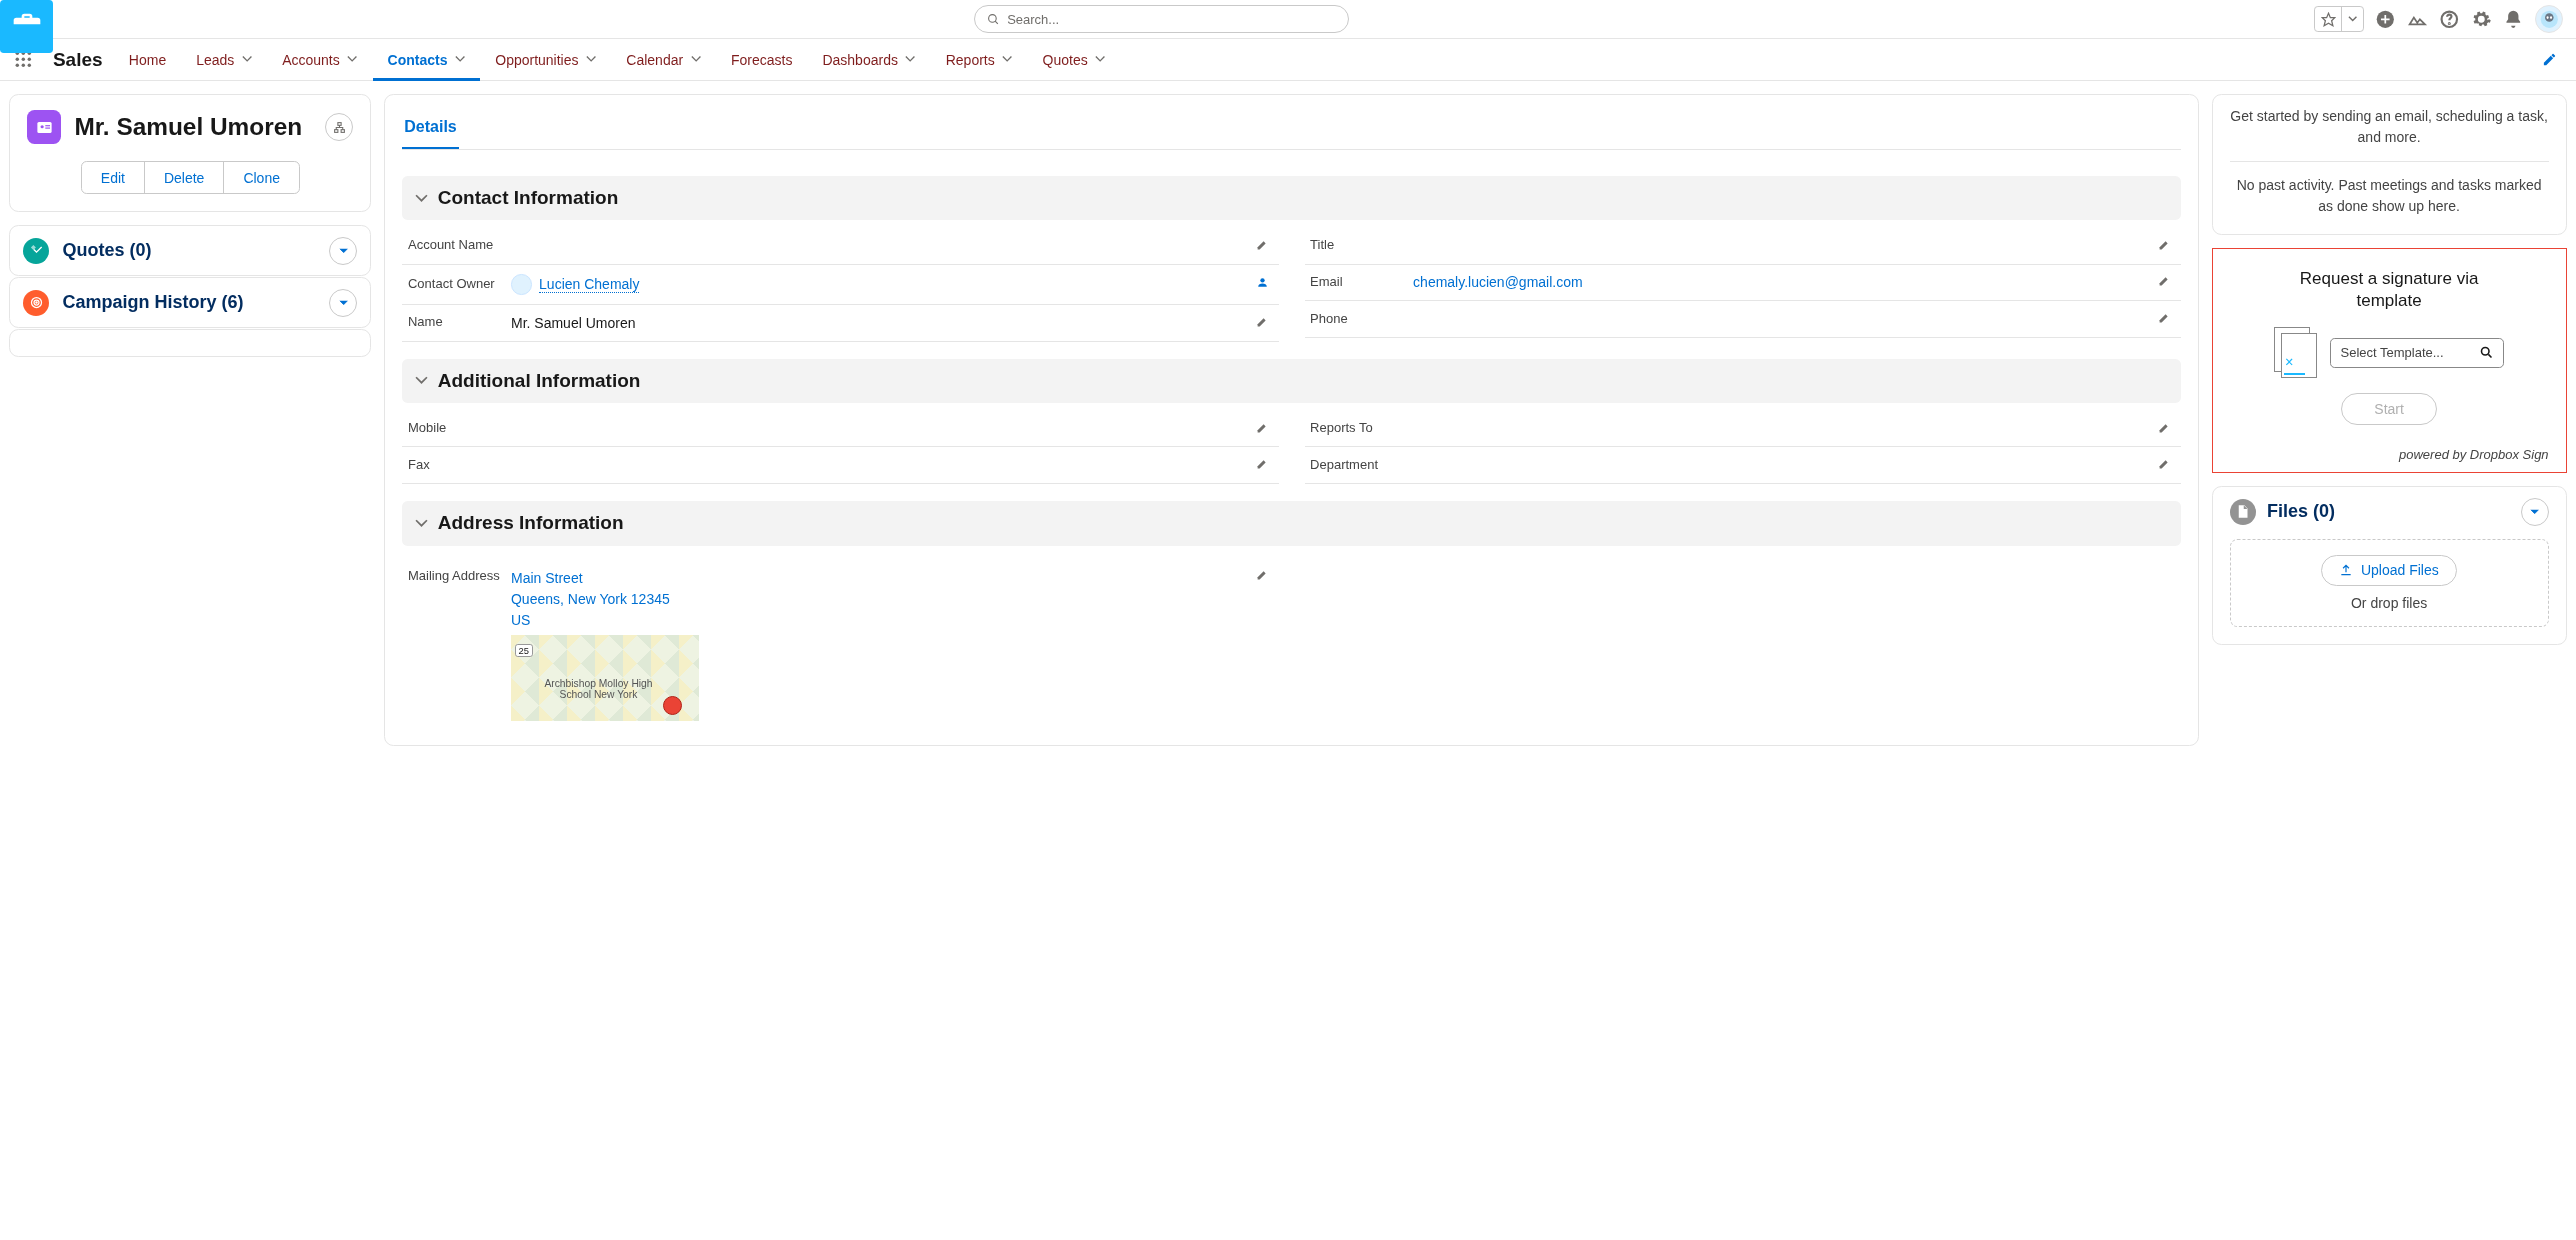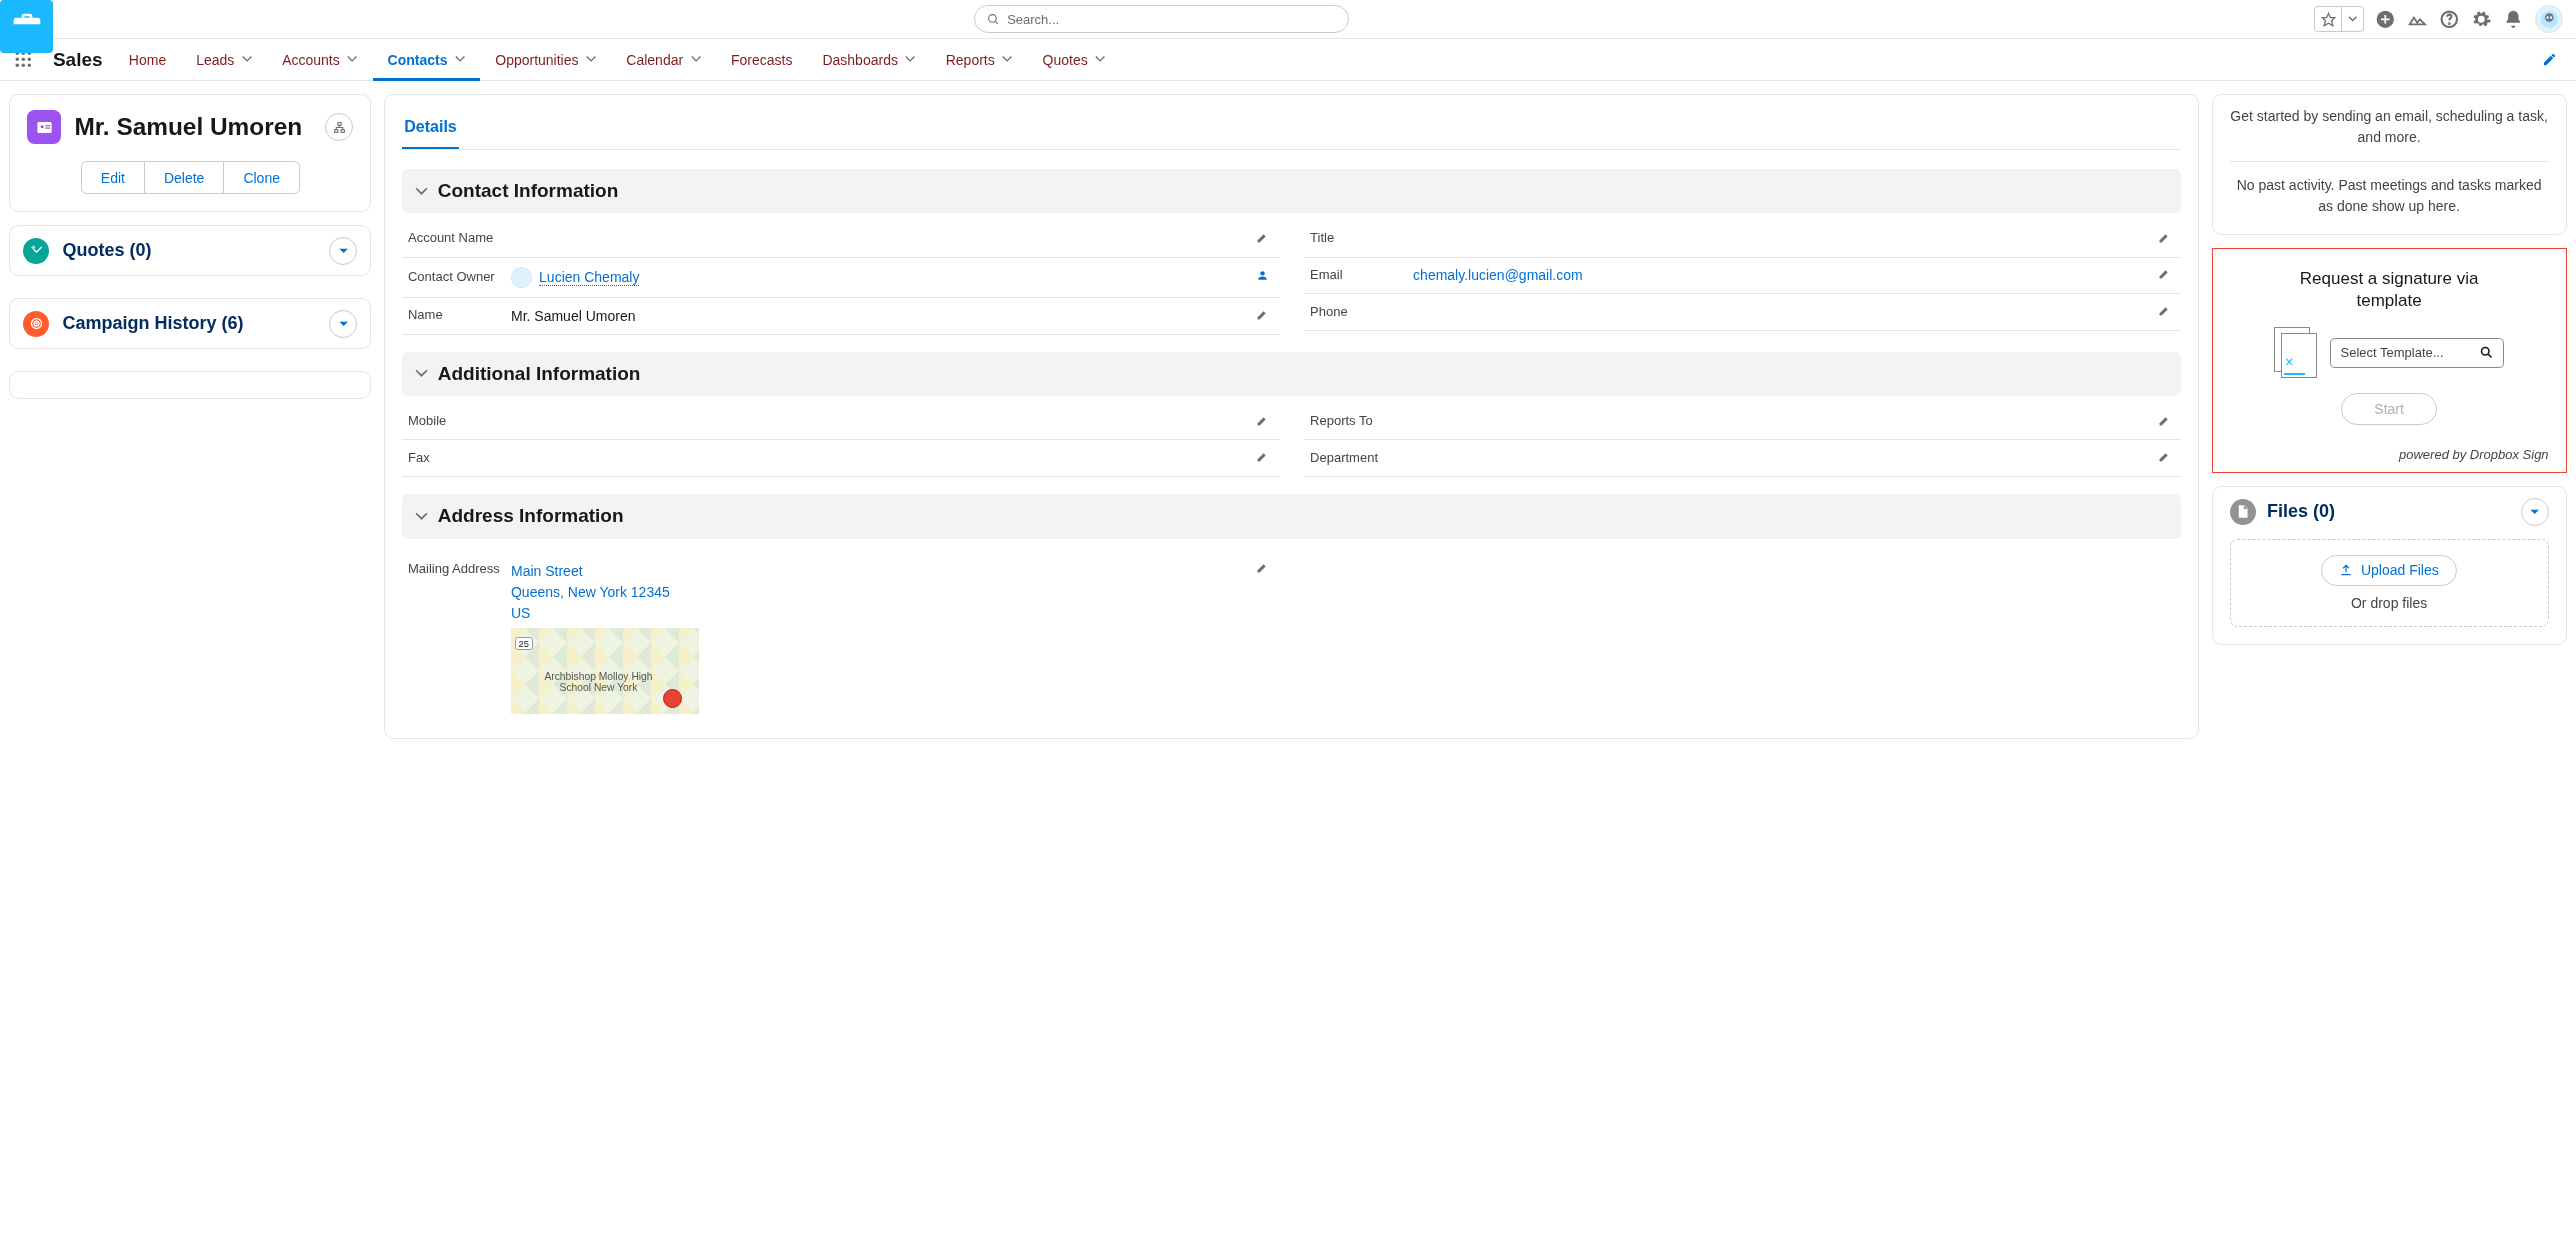--- a/index.html
+++ b/index.html
@@ -38,33 +38,33 @@
 .card { background:#fff; border:0.9px solid #e5e5e5; border-radius:9.4px; }
 .contact-card { padding:15px 17px 17px 17px; margin-bottom:13px;}
 .contact-card-head{display:flex; align-items:center; gap:13px; position:relative;}
 .contact-icon{width:34px; height:34px; border-radius:7.5px; background:#9d53f2; display:flex; align-items:center; justify-content:center;}
 .contact-name{font-size:24.4px; font-weight:700; color:#181818;}
 .hier-icon{width:28px;height:28px;border:0.9px solid #c9c9c9;border-radius:50%;display:flex;align-items:center;justify-content:center;margin-left:auto;cursor:pointer;}
 .btn-bar{margin-top:17px; display:flex; border:0.9px solid #c9c9c9; border-radius:5.6px; width:fit-content; margin-left:auto; margin-right:auto;}
 .btn-bar button{background:none;border:none; padding:7.5px 19px; font-size:14px; color:#0070d2; cursor:pointer;}
 .btn-bar button + button{border-left:0.9px solid #c9c9c9;}
 
-.related-card{height:51px; display:flex; align-items:center; padding:0 13px; margin-bottom:22px;}
+.related-card{height:51px; display:flex; align-items:center; padding:0 13px; margin-bottom:1px;}
 .rel-badge{width:26px;height:26px;border-radius:50%;display:flex;align-items:center;justify-content:center;margin-right:13px;}
 .rel-badge.green{background:#06a59a;}
 .rel-badge.orange{background:#ff5d2d;}
 .rel-badge.target{background:#ff5d2d;}
 .rel-title{font-size:18px; font-weight:700; color:#032d60;}
 .rel-dd{margin-left:auto;width:28px;height:28px;border:0.9px solid #c9c9c9;border-radius:50%;display:flex;align-items:center;justify-content:center;cursor:pointer;}
 .rel-dd svg{color:#0070d2;}
 .empty-card{height:28px;}
 
 
 .center-card{padding:15px 17px;}
-.tabs{border-bottom:0.9px solid #e5e5e5; margin-bottom:19px;}
+.tabs{border-bottom:0.9px solid #e5e5e5; margin-bottom:26px;}
 .tab{display:inline-block; padding:7.5px 1.9px 11.3px 1.9px; font-size:16px; font-weight:700; color:#0070d2; border-bottom:2.8px solid #0070d2;}
 
 .section-title{background:#f3f3f3; border-radius:5.6px; padding:11.3px 13px; display:flex; align-items:center; gap:9.4px; font-size:19px; font-weight:600; color:#181818; margin-bottom:7.5px;}
 .section-title svg{color:#706e6b;}
 
 .field-grid{display:grid; grid-template-columns:1fr 1fr; column-gap:26px; margin-bottom:17px;}
 .field-row{display:flex; align-items:center; padding:9.4px 5.6px; border-bottom:0.9px solid #e5e5e5;}
 .field-label{width:103px; color:#444; font-size:13px; line-height:1.3;}
 .field-val{flex:1; color:#181818; font-size:14px;}
 .field-val a{color:#0070d2; text-decoration:none;}

